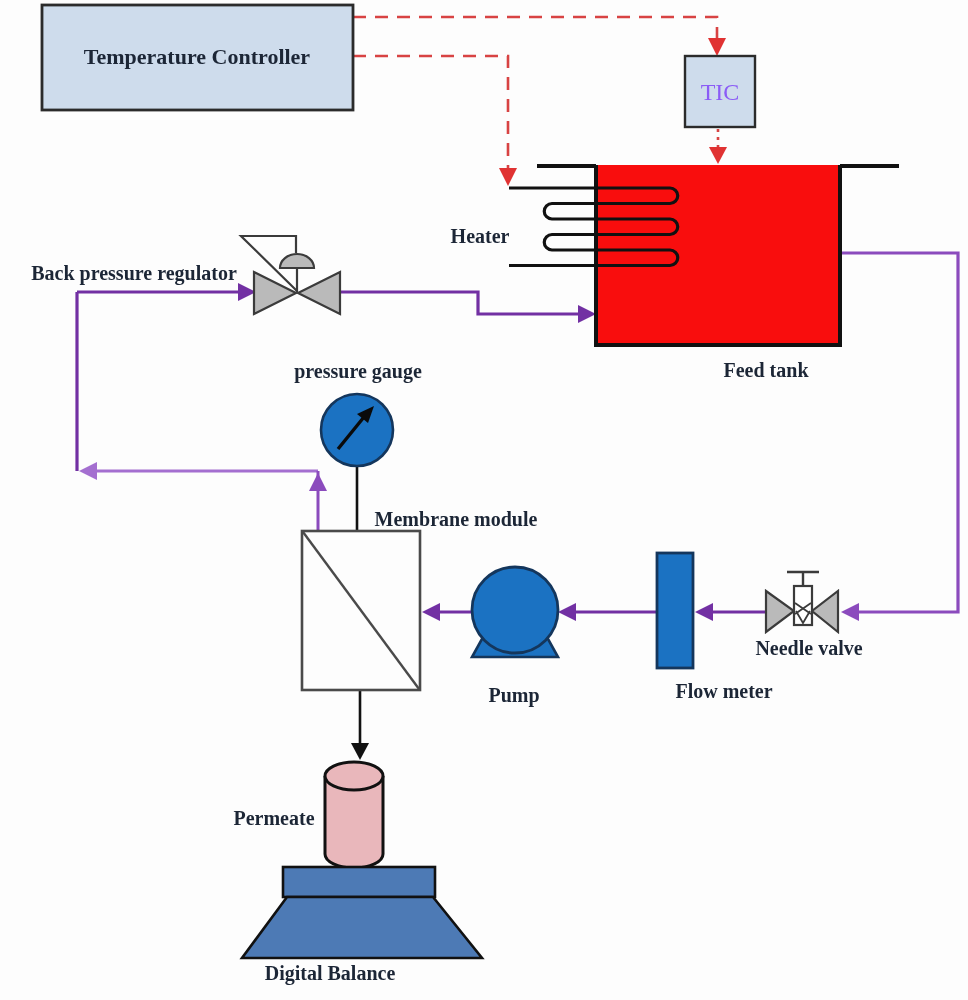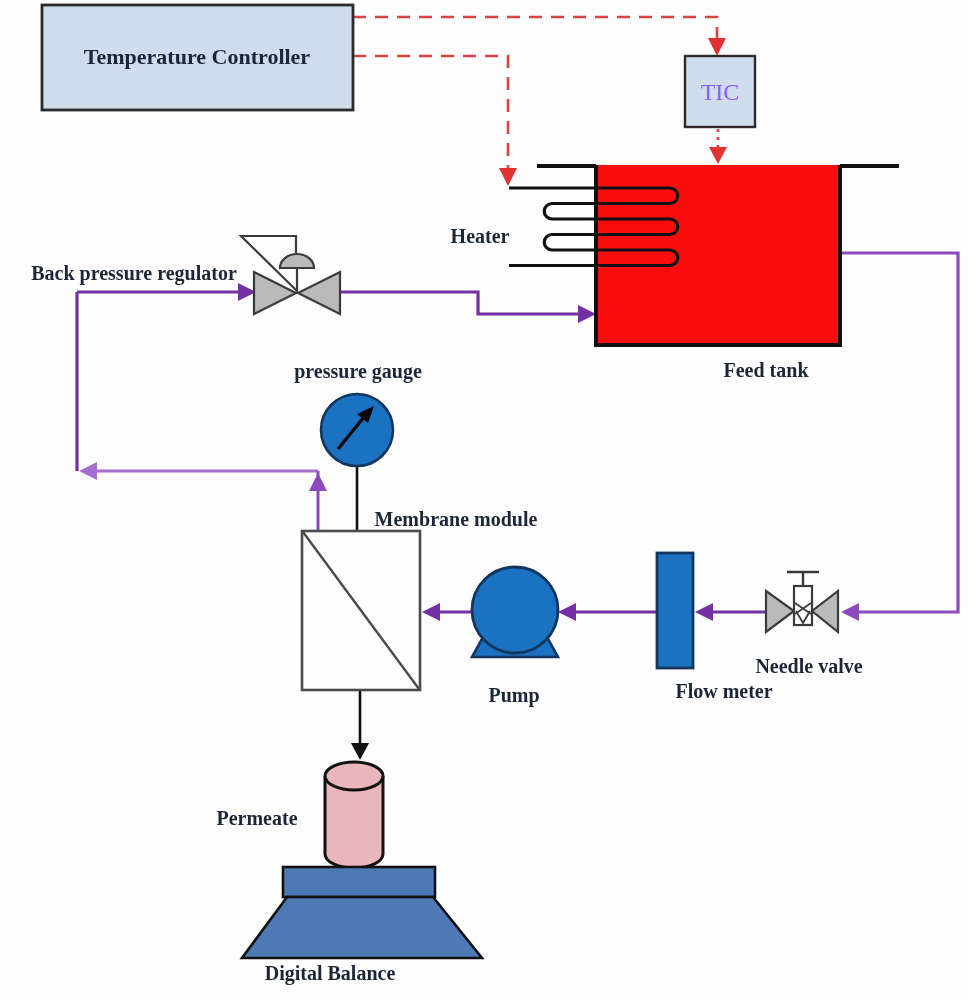--- a/index.html
+++ b/index.html
@@ -129,19 +129,19 @@
   <div class="lbl" style="left:358px;top:361px;">pressure gauge</div>
 
   <div class="lbl" style="left:746px;top:360px;margin-left:20px;">Feed tank</div>
 
   <div class="lbl" style="left:456px;top:497px;margin-top:12px;">Membrane module</div>
 
   <div class="lbl" style="left:514px;top:685px;">Pump</div>
 
   <div class="lbl" style="left:676px;top:681px;margin-left:48px;">Flow meter</div>
 
-  <div class="lbl" style="left:809px;top:638px;margin-top:18px;">Needle valve</div>
+  <div class="lbl" style="left:809px;top:638px;">Needle valve</div>
 
-  <div class="lbl" style="left:257px;top:808px;">Permeate</div>
+  <div class="lbl" style="left:274px;top:808px;">Permeate</div>
 
   <div class="lbl" style="left:330px;top:963px;">Digital Balance</div>
 
 </div>
 
 </body></html>

